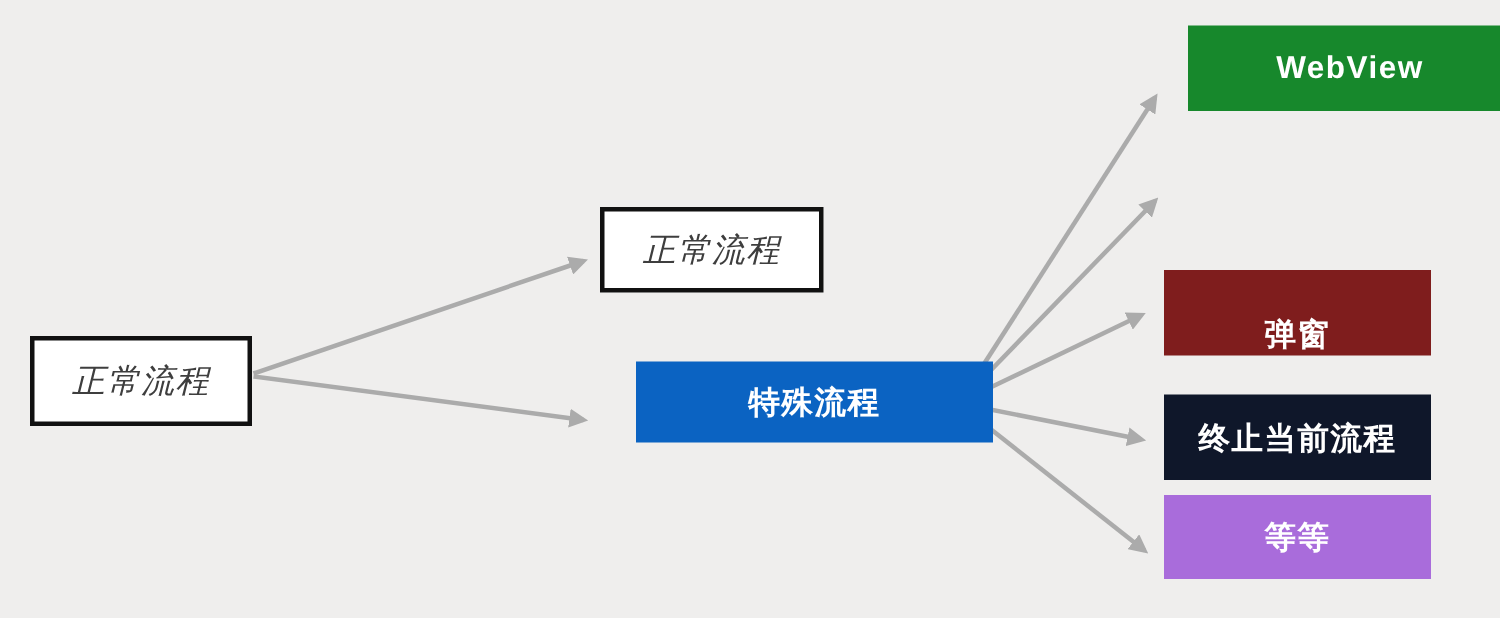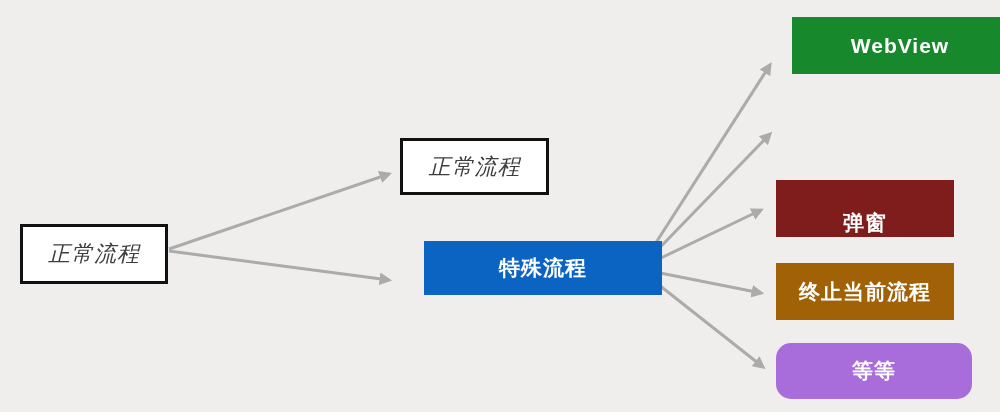--- a/index.html
+++ b/index.html
@@ -45,21 +45,21 @@
     font-weight: 700;
     font-size: 21px;
   }
   .node-source      { left: 20px;  top: 224px; width: 148px; height: 60px; }
   .node-normal      { left: 400px; top: 138px; width: 149px; height: 57px; }
   .node-special     { left: 400px; top: 241px; width: 238px; height: 54px; margin-left: 24px; }
   .node-webview     { left: 792px; top: 17px;  width: 216px; height: 57px; font-size: 23px; }
   .node-miniprogram { left: 776px; top: 98px;  width: 178px; height: 58px; }
   .node-popup       { left: 776px; top: 180px; width: 178px; height: 57px; }
   .node-terminate   { left: 776px; top: 263px; width: 178px; height: 57px; }
-  .node-etc         { left: 776px; top: 343px; width: 196px; height: 56px; border-radius: 15px; }
+  .node-etc         { left: 776px; top: 330px; width: 178px; height: 56px; }
 </style>
 </head>
 <body>
 
 <div class="canvas">
 
   <svg class="edges-layer" viewBox="0 0 1000 412" xmlns="http://www.w3.org/2000/svg">
     <defs>
       <marker id="arrowhead" viewBox="0 0 10 10" refX="7.5" refY="5" markerWidth="4.2" markerHeight="4.2" orient="auto-start-reverse">
         <path d="M0,0 L10,5 L0,10 z" fill="#ababab"></path>
@@ -90,21 +90,21 @@
 
   <div class="node filled node-webview" style="background-color: rgb(23, 136, 44);">
     <span>WebView</span>
   </div>
 
 
   <div class="node filled node-popup" style="background-color: #7f1d1d; align-items: flex-end;">
     <span>弹窗</span>
   </div>
 
-  <div class="node filled node-terminate" style="background-color: #a16207;">
+  <div class="node filled node-terminate" style="background-color: #0f172a;">
     <span>终止当前流程</span>
   </div>
 
   <div class="node filled node-etc" style="background-color: rgb(169, 108, 219);">
     <span>等等</span>
   </div>
 
 </div>
 
 </body></html>

